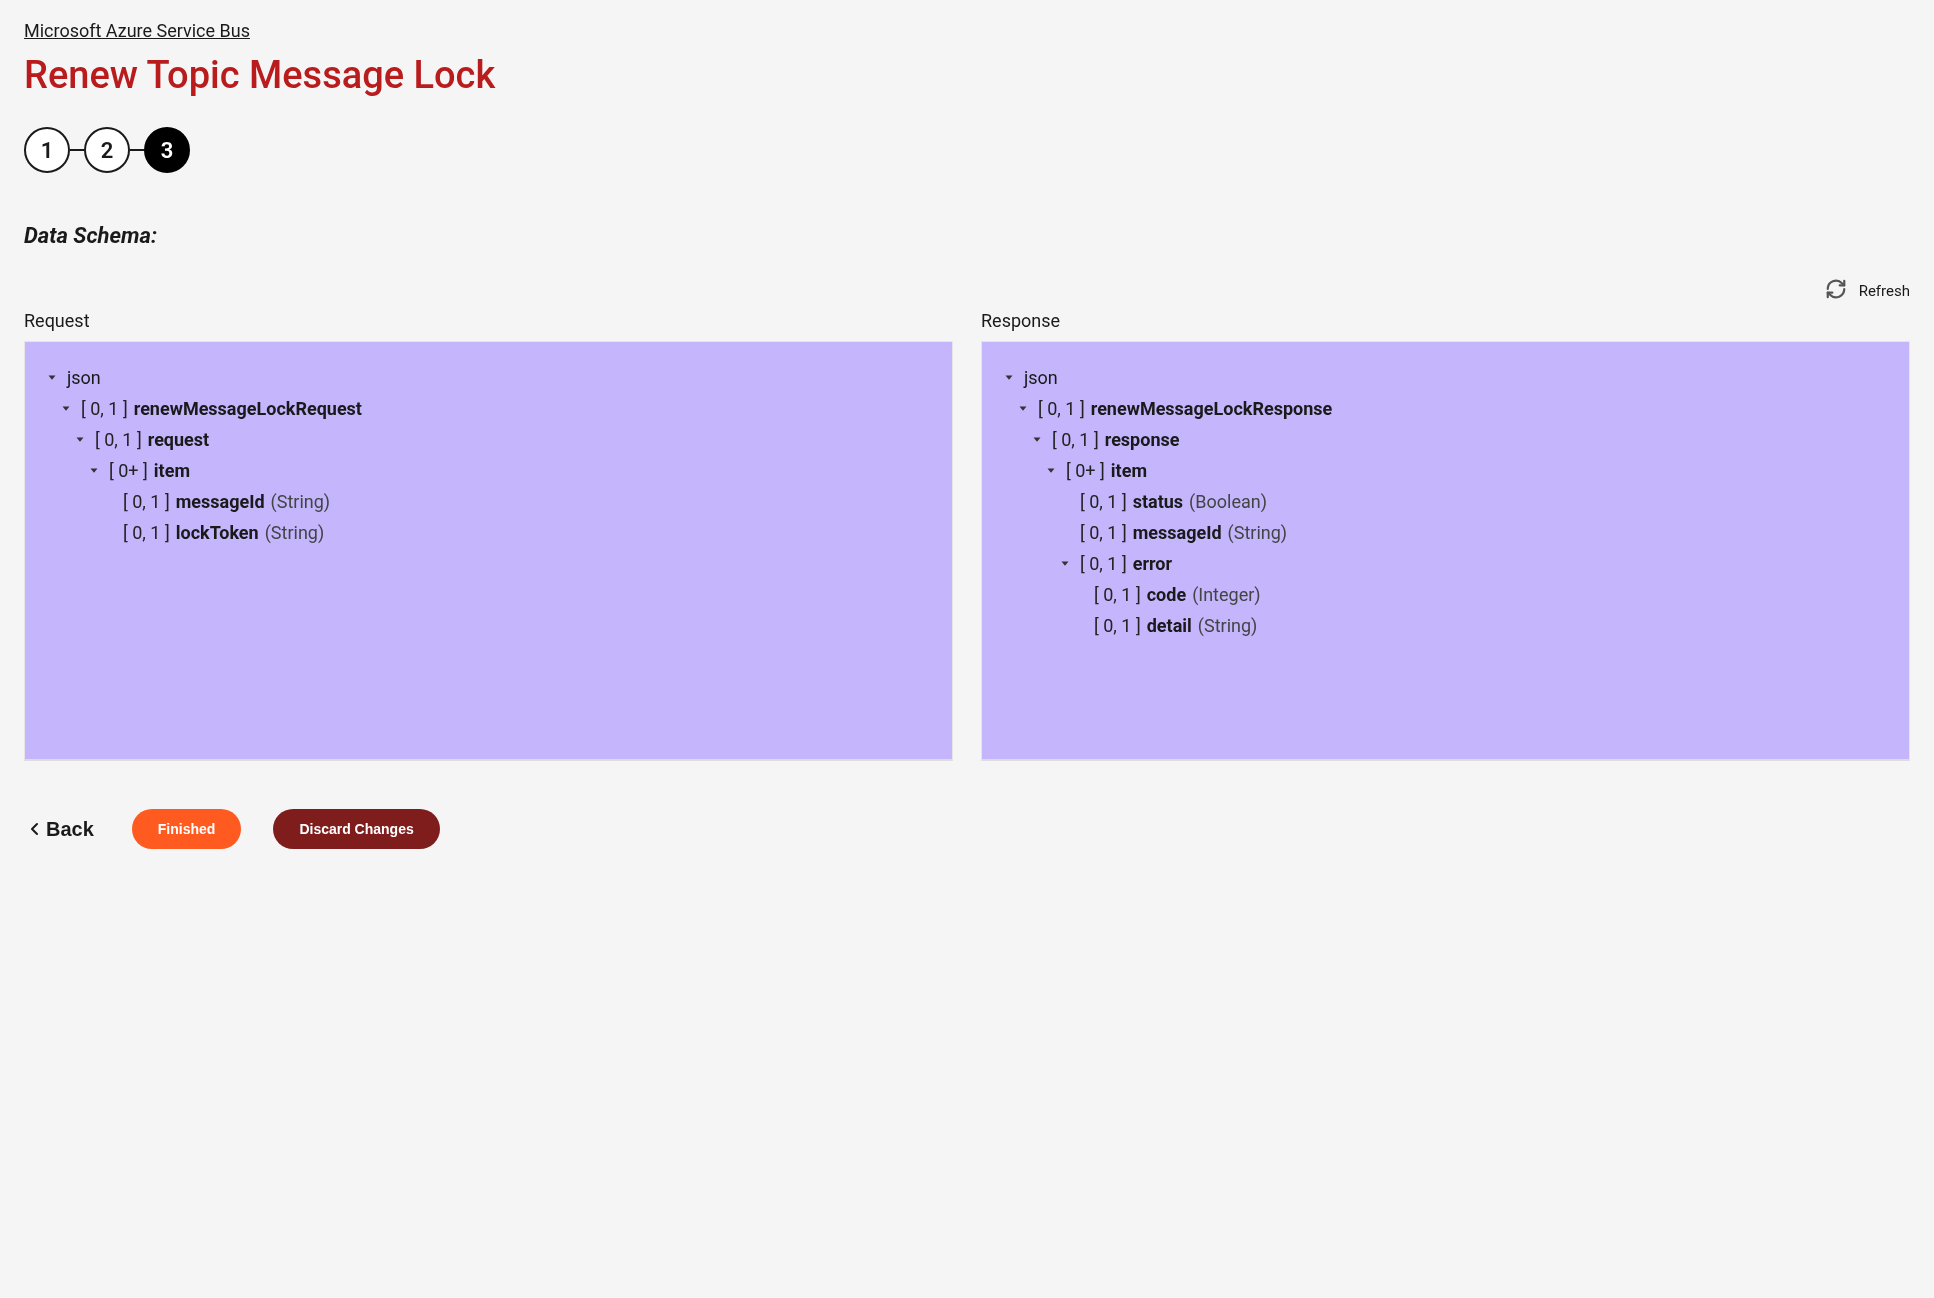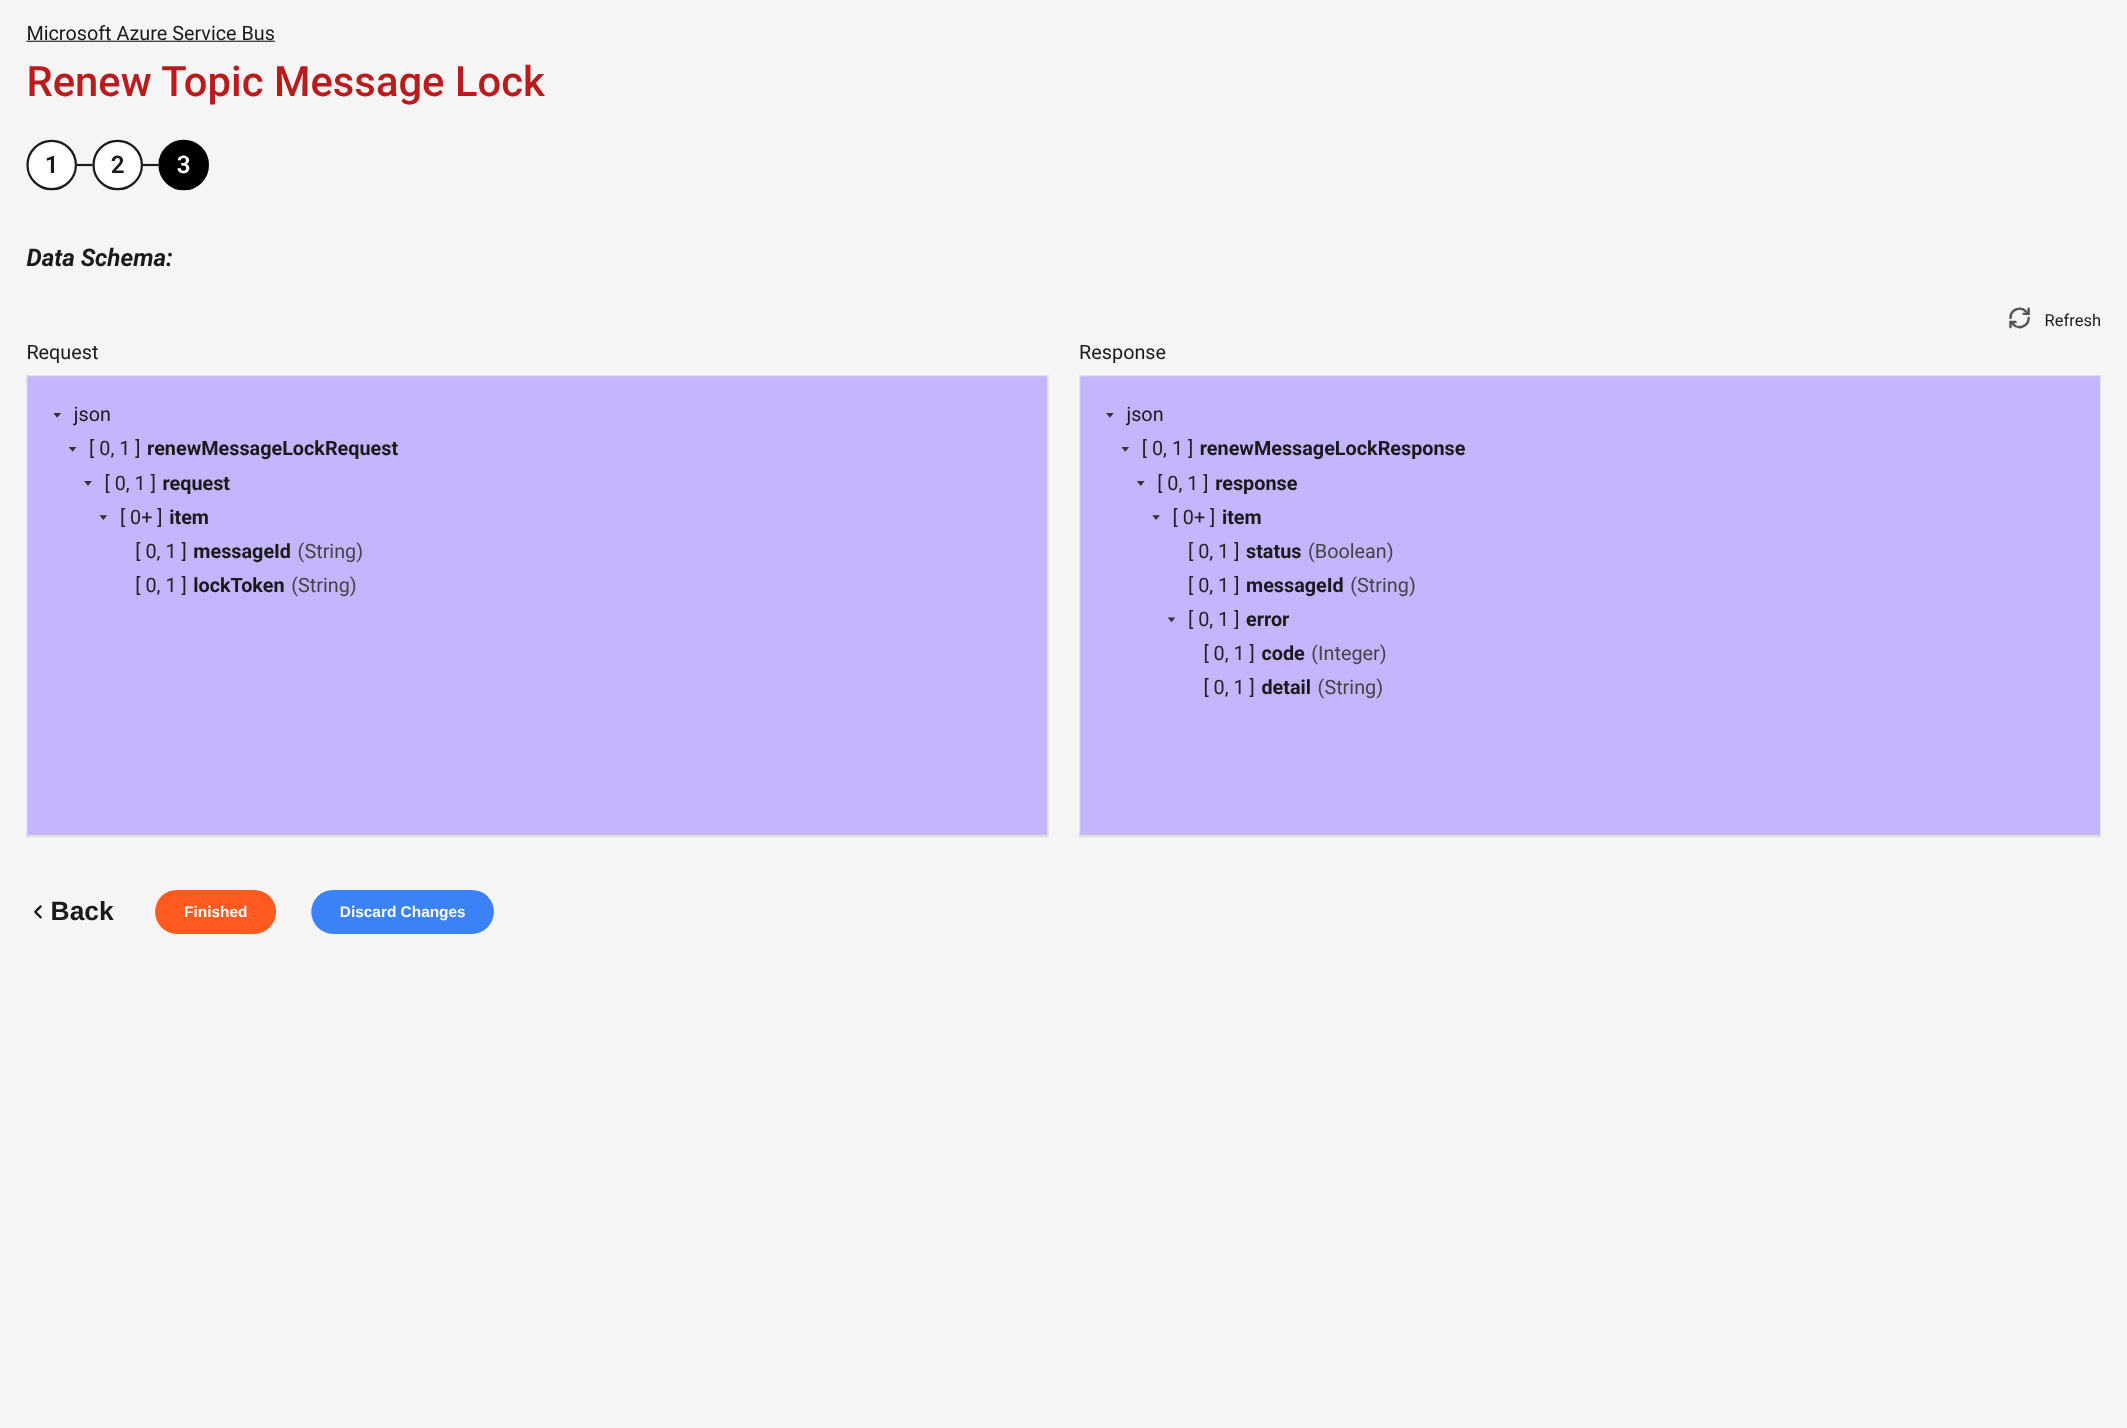--- a/index.html
+++ b/index.html
@@ -111,38 +111,38 @@
     display: flex;
     align-items: center;
     gap: 32px;
     margin-top: 48px;
   }
   .back-btn {
     display: flex;
     align-items: center;
     gap: 6px;
     font-weight: 700;
-    font-size: 24px;
+    font-size: 20px;
     background: none;
     border: none;
     cursor: pointer;
     color: #1a1a1a;
     padding: 0 6px;
   }
   .pill-btn {
     border: none;
     border-radius: 24px;
     padding: 12px 26px;
     font-size: 14px;
     font-weight: 600;
     cursor: pointer;
     color: #fff;
   }
   .pill-primary { background: #ff5a1f; }
-  .pill-secondary { background: #3b82f6; }
+  .pill-secondary { background: #7f1d1d; }
 </style>
 </head>
 <body>
 
 
 
 <a href="#" class="breadcrumb">Microsoft Azure Service Bus</a>
 
 <h1 class="page-title">Renew Topic Message Lock</h1>
 

